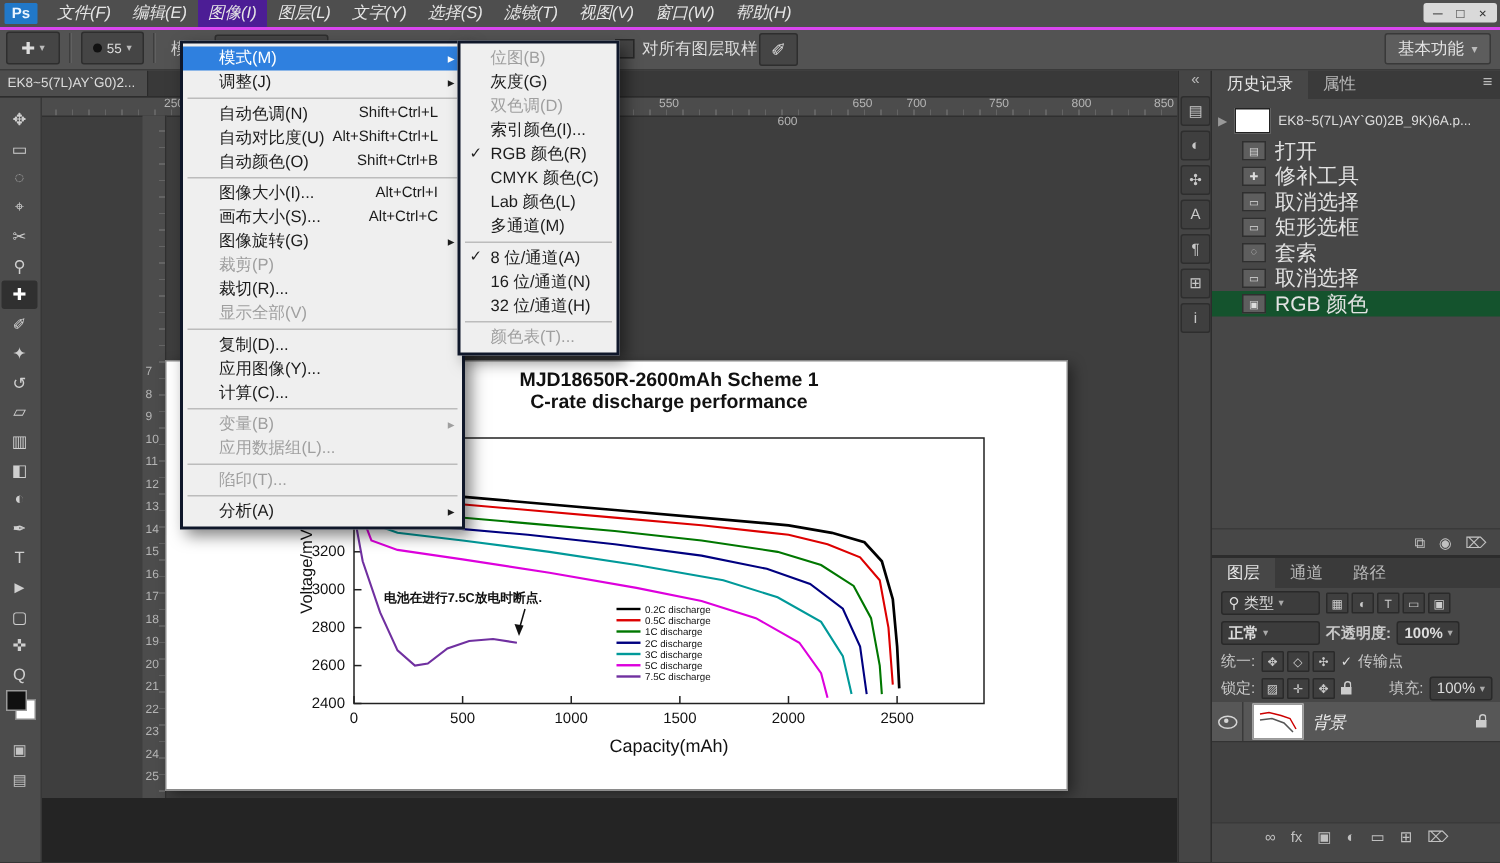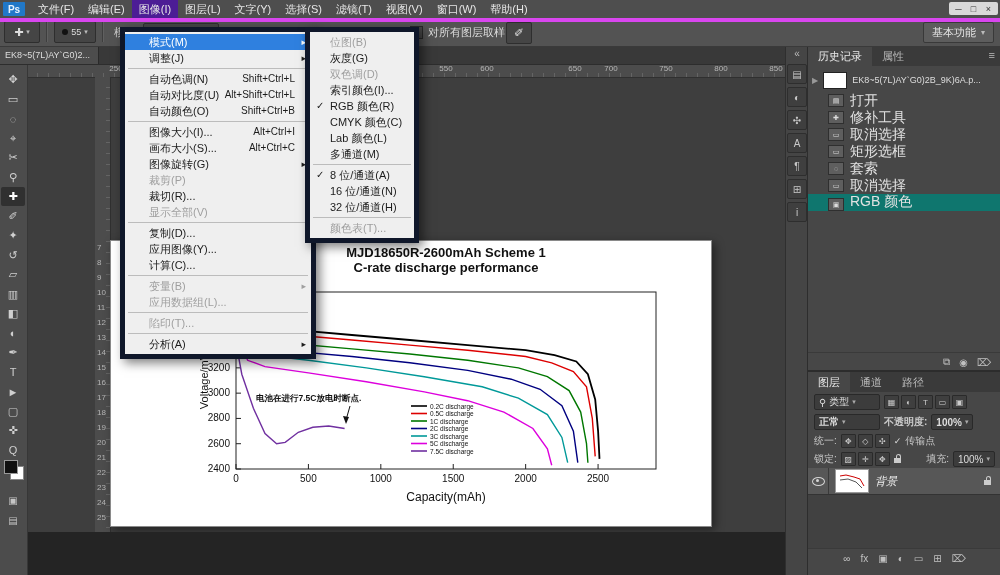--- a/index.html
+++ b/index.html
@@ -1,21 +1,21 @@
 <!DOCTYPE html>
 <html><head>
 <meta charset="utf-8">
 <style>
   html,body{margin:0;padding:0;background:#222;}
   #root{position:relative;width:1000px;height:575px;background:#535353;overflow:hidden;
         font-family:"Liberation Sans","DejaVu Sans",sans-serif;font-size:11px;color:#ddd;}
 
   
   #menubar{position:absolute;left:0;top:0;right:0;height:18px;background:#4e4e4e;
-           border-bottom:4px solid #d946ef;display:flex;align-items:center;z-index:20;}
+           border-bottom:2px solid #d946ef;display:flex;align-items:center;z-index:20;}
   #ps-logo{width:22px;height:14px;background:#2178c8;color:#eaf4ff;font-weight:bold;font-size:10px;
            display:flex;align-items:center;justify-content:center;margin:0 6px 0 3px;border-radius:1px;}
   .menu-item{padding:0 7px;height:18px;line-height:18px;font-size:11px;color:#e6e6e6;}
   .menu-item.active{background:#4c1d95;}
   #win-controls{position:absolute;right:2px;top:2px;display:flex;background:#d9d9d9;border-radius:2px;padding:0 2px;}
   .win-btn{width:15px;height:13px;font-size:9px;color:#333;display:flex;align-items:center;justify-content:center;}
 
   
   #optionsbar{position:absolute;left:0;top:18px;right:0;height:28px;background:#535353;
               border-bottom:1px solid #3a3a3a;display:flex;align-items:center;z-index:5;}
@@ -82,21 +82,21 @@
   .ptabs{position:absolute;left:0;right:0;height:20px;background:#3a3a3a;display:flex;}
   .ptab{padding:0 10px;line-height:20px;color:#b9b9b9;font-size:11px;}
   .ptab.active{background:#474747;color:#e8e8e8;}
   .pmenu{position:absolute;right:6px;top:3px;color:#bbb;}
   .snapshot-row{position:absolute;left:0;top:24px;right:0;height:20px;display:flex;align-items:center;gap:5px;padding-left:4px;}
   .pointer{color:#999;font-size:8px;}
   .snap-thumb{width:22px;height:15px;background:#fff;border:1px solid #222;}
   .snap-label{font-size:9px;color:#ddd;white-space:nowrap;overflow:hidden;text-overflow:ellipsis;flex:1;padding-right:4px;}
   #hist-list{position:absolute;left:0;top:46px;right:0;}
   .hist-row{height:17px;display:flex;align-items:center;gap:6px;padding-left:20px;}
-  .hist-row.selected{background:#0f766e;align-items:flex-end;}
+  .hist-row.selected{background:#14532d;}
   .hist-icon{width:14px;height:11px;background:#5e5e5e;border:1px solid #2f2f2f;font-size:7px;color:#ddd;
              display:flex;align-items:center;justify-content:center;flex:none;}
   .hist-label{font-size:14px;color:#e2e2e2;}
   .hist-footer{position:absolute;left:0;top:306px;right:0;height:18px;border-top:1px solid #3a3a3a;
                display:flex;justify-content:flex-end;gap:9px;padding-right:10px;align-items:center;}
   .pf-icon{color:#c0c0c0;font-size:10px;}
   .group-divider{position:absolute;left:0;top:324px;right:0;height:2px;background:#2c2c2c;}
   .lrow{position:absolute;left:0;right:0;display:flex;align-items:center;gap:4px;padding:0 6px;box-sizing:border-box;}
   .mini-dd{height:14px;background:#3c3c3c;border:1px solid #292929;border-radius:2px;display:flex;align-items:center;
            gap:3px;padding:0 4px;font-size:10px;color:#ddd;white-space:nowrap;}
@@ -114,41 +114,41 @@
   .eye-cell{width:20px;height:26px;border-right:1px solid #3a3a3a;display:flex;align-items:center;justify-content:center;}
   .eye{position:relative;width:11px;height:7px;border:1px solid #d5d5d5;border-radius:50%;}
   .eye::after{content:"";position:absolute;left:3px;top:1px;width:3px;height:3px;border-radius:50%;background:#d5d5d5;}
   .layer-thumb{width:32px;height:22px;background:#fff;border:1px solid #999;margin:0 6px;flex:none;}
   .layer-name{font-style:italic;color:#eee;flex:1;font-size:11px;}
   .lock-cell{margin-right:8px;}
   #layers-footer{position:absolute;left:0;top:502px;right:0;height:18px;border-top:1px solid #3a3a3a;
                  display:flex;align-items:center;justify-content:center;gap:10px;}
 
   
-  .menu{position:absolute;background:#efefef;border:5px solid #0f172a;box-shadow:4px 4px 10px rgba(0,0,0,.5);
+  .menu{position:absolute;background:#efefef;border:2px solid #0f172a;box-shadow:4px 4px 10px rgba(0,0,0,.5);
         padding:2px 0;z-index:50;color:#1c1c1c;}
   #image-menu{left:120px;top:27px;width:186px;}
   #mode-submenu{left:305px;top:27px;width:104px;}
   .dd-item{position:relative;height:16px;line-height:16px;padding-left:24px;font-size:11px;white-space:nowrap;}
   #mode-submenu .dd-item{padding-left:20px;}
   .dd-item.hl{background:#2f80df;color:#fff;}
   .dd-item.disabled{color:#9f9f9f;}
   .dd-shortcut{position:absolute;right:16px;font-size:10px;}
   .dd-item.has-sub::after{content:"▸";position:absolute;right:5px;top:0;font-size:9px;}
   .dd-item.checked::before{content:"✓";position:absolute;left:6px;font-size:10px;}
   .menu-sep{height:1px;background:#bcbcbc;margin:2px 3px;}
 </style>
 </head>
 <body>
 
 <div id="root">
 
   <div id="menubar">
     <div id="ps-logo">Ps</div>
-    <div id="menubar-items" style="display:flex;">
+    <div id="menubar-items" style="display:flex;font-style:italic;">
         <div class="menu-item">文件(F)</div>
         <div class="menu-item">编辑(E)</div>
         <div class="menu-item active">图像(I)</div>
         <div class="menu-item">图层(L)</div>
         <div class="menu-item">文字(Y)</div>
         <div class="menu-item">选择(S)</div>
         <div class="menu-item">滤镜(T)</div>
         <div class="menu-item">视图(V)</div>
         <div class="menu-item">窗口(W)</div>
         <div class="menu-item">帮助(H)</div>
@@ -267,21 +267,21 @@
 
   <div id="docarea">
     <div id="hruler">
         <span class="hrnum" style="left: 89px;">250</span>
         <span class="hrnum" style="left: 144px;">300</span>
         <span class="hrnum" style="left: 199px;">350</span>
         <span class="hrnum" style="left: 254px;">400</span>
         <span class="hrnum" style="left: 309px;">450</span>
         <span class="hrnum" style="left: 364px;">500</span>
         <span class="hrnum" style="left: 419px;">550</span>
-        <span class="hrnum" style="left: 460px;">600</span>
+        <span class="hrnum" style="left: 498px; margin-top: 12px;">600</span>
         <span class="hrnum" style="left: 548px;">650</span>
         <span class="hrnum" style="left: 584px;">700</span>
         <span class="hrnum" style="left: 639px;">750</span>
         <span class="hrnum" style="left: 694px;">800</span>
         <span class="hrnum" style="left: 749px;">850</span>
       </div>
     <div id="vruler">
         <span class="vrnum" style="top: 166px;">7</span>
         <span class="vrnum" style="top: 181px;">8</span>
         <span class="vrnum" style="top: 196px;">9</span>

